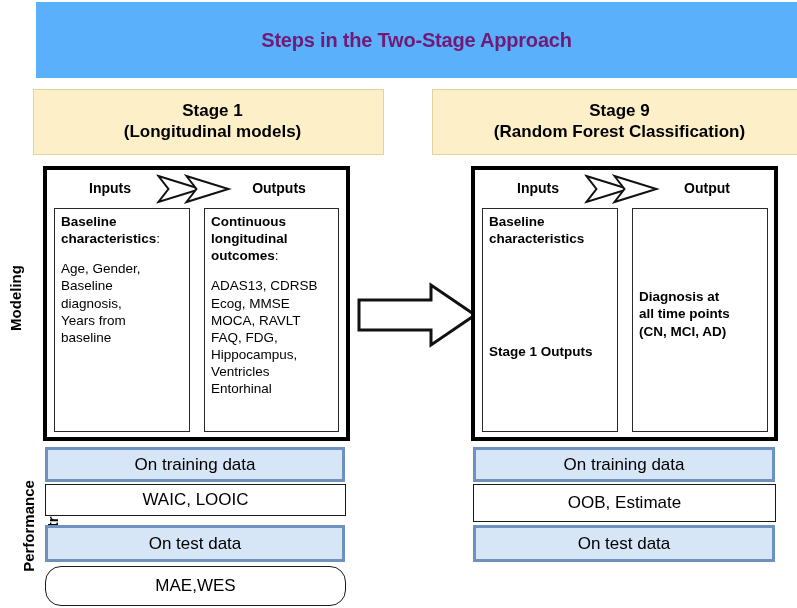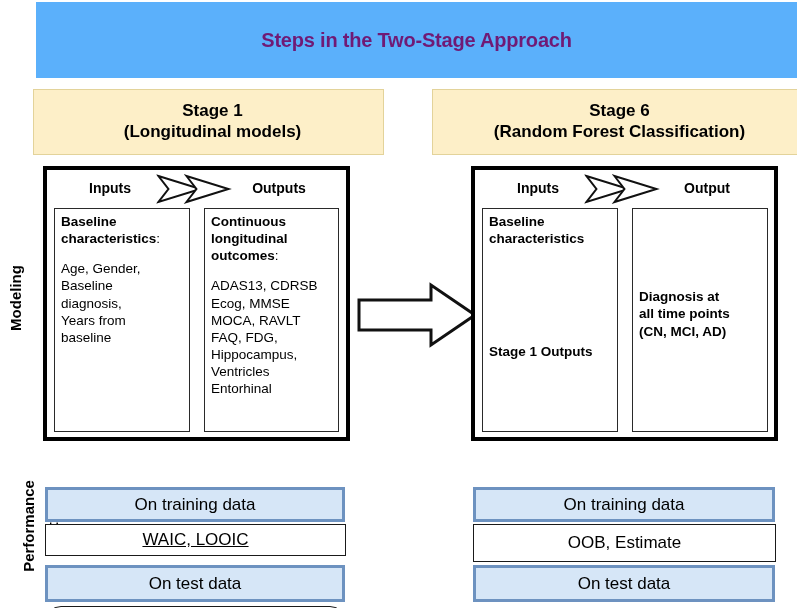--- a/index.html
+++ b/index.html
@@ -132,34 +132,33 @@
 
   
   .metric-row {
     position: absolute;
     box-sizing: border-box;
     display: flex;
     align-items: center;
     justify-content: center;
     font-size: 17px;
     text-align: right;
-    margin-top: 40px;
   }
   .metric-row.hl {
     background: #D6E6F7;
     border: 3px solid #6D92C0;
   }
   .metric-row.plain {
     background: #ffffff;
     border: 1.5px solid #1a1a1a;
   }
 
   
   #m-l1 { left: 45px; top: 447px; width: 300px; height: 35px; }
-  #m-l2 { left: 45px; top: 484px; width: 301px; height: 32px; text-decoration: underline; }
+  #m-l2 { left: 45px; top: 484px; width: 301px; height: 32px; }
   #m-l3 { left: 45px; top: 525px; width: 300px; height: 37px; }
   #m-l4 { left: 45px; top: 566px; width: 301px; height: 40px; border-radius: 16px; }
   
   #m-r1 { left: 473px; top: 447px; width: 302px; height: 35px; }
   #m-r2 { left: 473px; top: 484px; width: 303px; height: 38px; }
   #m-r3 { left: 473px; top: 525px; width: 302px; height: 37px; }
   #m-r4 { left: 473px; top: 566px; width: 303px; height: 40px; }
 
   
   .side-label {
@@ -233,21 +232,21 @@
 Ventricles
 Entorhinal</div>
     </div>
   </div>
 
   <svg id="connector-arrow" viewBox="0 0 120 66">
     <polygon points="2,18 74,18 74,3 118,33 74,63 74,48 2,48" fill="#ffffff" stroke="#111111" stroke-width="3" stroke-linejoin="miter"></polygon>
   </svg>
 
   <div class="stage-header" id="stage2-header">
-    <div>Stage 6</div>
+    <div>Stage 9</div>
     <div>(Random Forest Classification)</div>
   </div>
 
   <div class="model-box" id="stage2-model">
     <div class="io-head left">Inputs</div>
 
     <svg class="chevron" viewBox="0 0 78 34">
       <polygon points="2,2 44,15 2,28 12,15" fill="#ffffff" stroke="#111111" stroke-width="2" stroke-linejoin="miter"></polygon>
       <polygon points="30,2 72,15 30,28 40,15" fill="#ffffff" stroke="#111111" stroke-width="2" stroke-linejoin="miter"></polygon>
     </svg>

